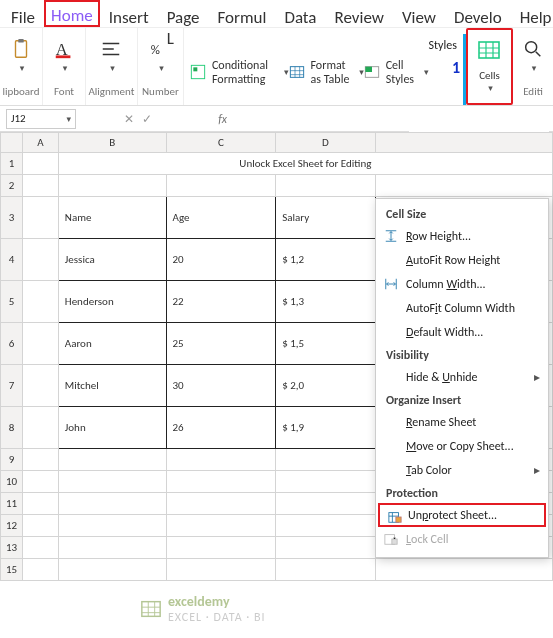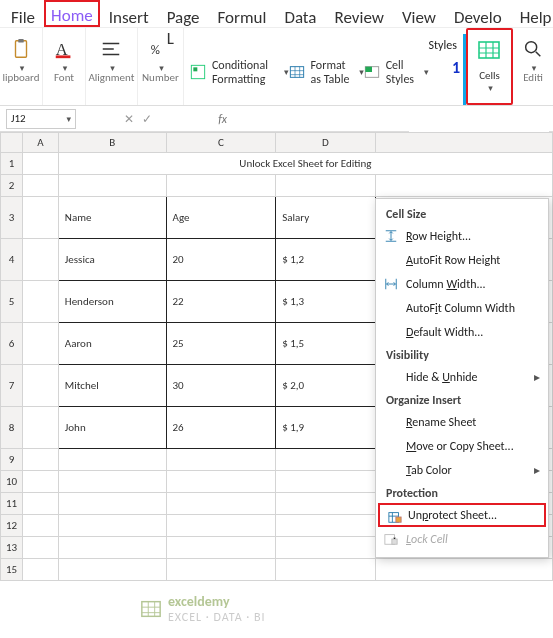--- a/index.html
+++ b/index.html
@@ -59,21 +59,21 @@
     align-items: center;
     justify-content: flex-start;
     padding: 4px 8px 0 8px;
     border-right: 1px solid #eee;
     position: relative;
   }
   .rgroup .glabel {
     font-size: 11px;
     color: #777;
     position: absolute;
-    bottom: 21px;
+    bottom: 7px;
     width: 100%;
     text-align: center;
   }
   .rgroup .gicon {
     width: 26px; height: 26px;
     display:flex; align-items:center; justify-content:center;
     margin-top: 4px;
   }
   .styles-group {
     padding: 4px 6px 0 6px;
@@ -178,21 +178,21 @@
     font-weight: bold;
     color:#444;
     font-size:12px;
   }
   .ctxmenu .mi {
     padding: 5px 8px 5px 30px;
     position:relative;
     color:#222;
     white-space: nowrap;
   }
-  .ctxmenu .mi.disabled { color:#aaa;font-style:italic; }
+  .ctxmenu .mi.disabled { color:#aaa; }
   .ctxmenu .mi .mic {
     position:absolute; left:6px; top:3px; width:18px; height:18px; display:flex; align-items:center; justify-content:center;
   }
   .ctxmenu .mi .arrow { position:absolute; right:8px; top:5px; color:#555; }
   .ctxmenu .mi.redbox {
     border:2px solid #e31b23;
     padding: 3px 6px 3px 28px;
     margin: 0 2px;
   }
   

